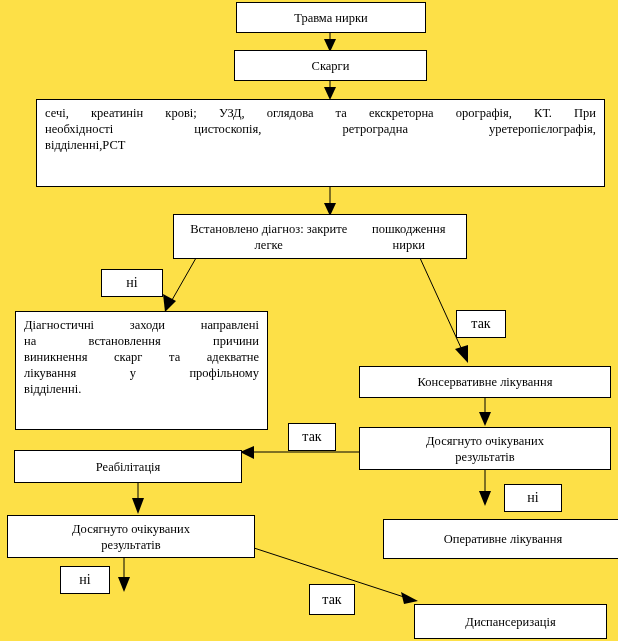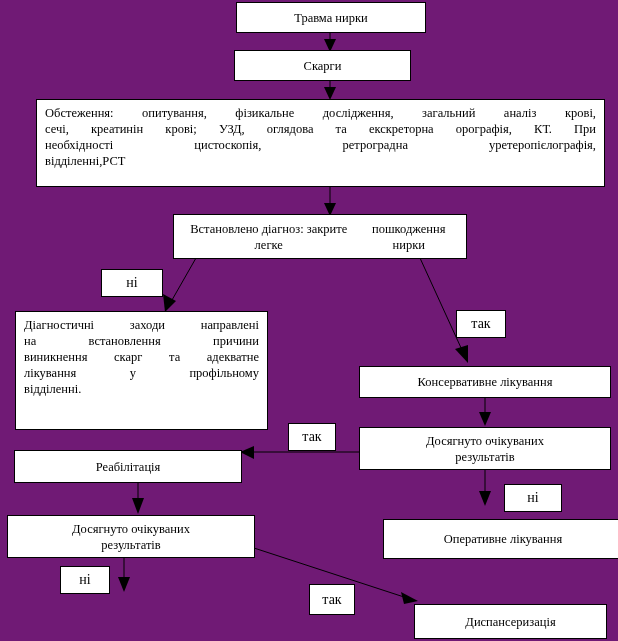--- a/index.html
+++ b/index.html
@@ -4,21 +4,21 @@
 <style>
   html, body {
     margin: 0;
     padding: 0;
     background: #ffffff;
   }
   #canvas {
     position: relative;
     width: 618px;
     height: 641px;
-    background: #701a75;
+    background: #fde047;
     font-family: "Liberation Serif", "DejaVu Serif", serif;
     color: #000000;
     overflow: hidden;
   }
   .node {
     position: absolute;
     box-sizing: border-box;
     border: 1px solid #000000;
     background: #ffffff;
     display: flex;
@@ -109,26 +109,25 @@
     <polygon points="418,601 401,592 404,604"></polygon>
 
     <line x1="124" y1="556" x2="124" y2="578"></line>
     <polygon points="124,592 118,577 130,577"></polygon>
   </svg>
 
   <div class="node" style="left:236px; top:2px; width:190px; height:31px;">
     <span>Травма нирки</span>
   </div>
 
-  <div class="node" style="left:234px; top:50px; width:177px; height:31px;">
+  <div class="node" style="left:234px; top:50px; width:193px; height:31px;">
     <span>Скарги</span>
   </div>
 
   <div class="node just" style="left:36px; top:99px; width:569px; height:88px;">
-    <span class="line">Обстеження: опитування, фізикальне дослідження, загальний аналіз крові,</span>
     <span class="line">сечі, креатинін крові; УЗД, оглядова та екскреторна орографія, КТ. При</span>
     <span class="line">необхідності цистоскопія, ретроградна уретеропієлографія,</span>
     <span class="line last">відділенні,РСТ</span>
   </div>
 
   <div class="node" style="left:173px; top:214px; width:294px; height:45px; flex-direction:row;">
     <span>Встановлено діагноз: закрите легке</span>
     <span>пошкодження нирки</span>
   </div>
 

